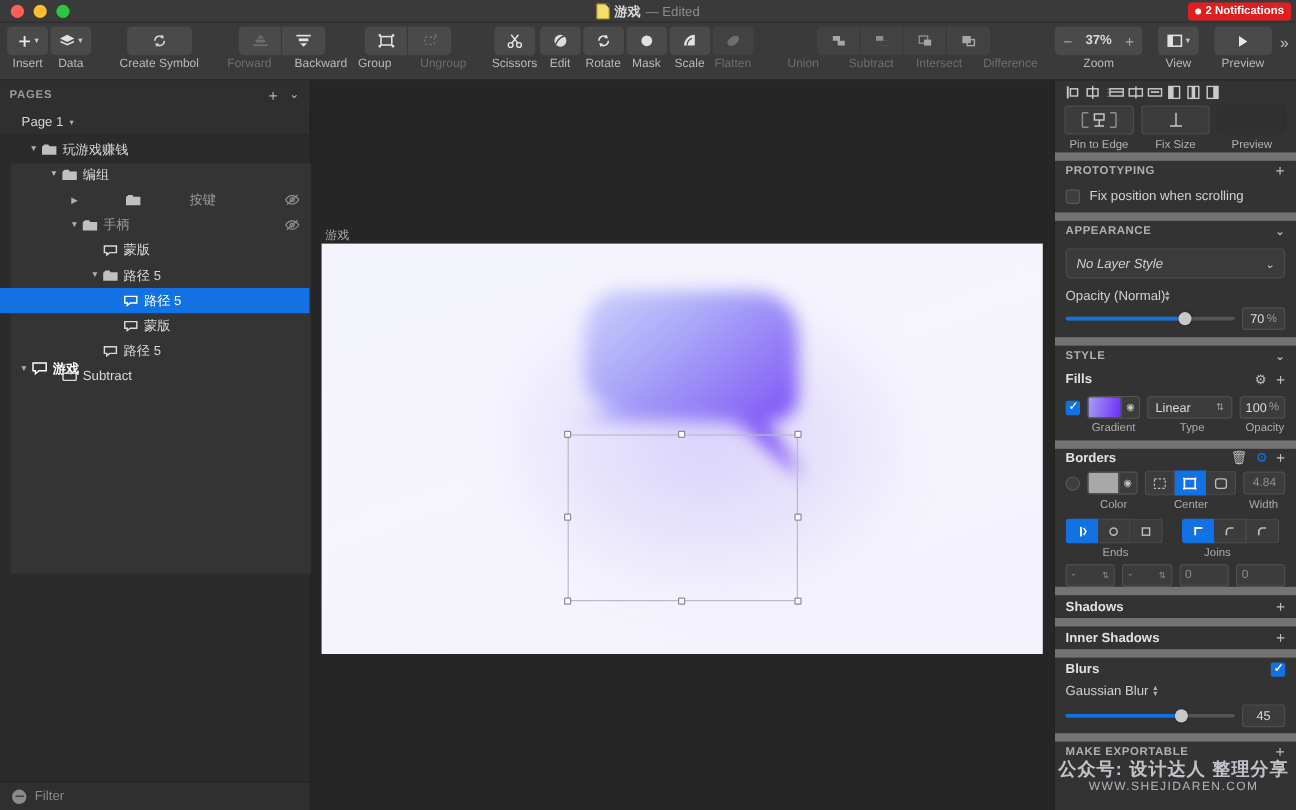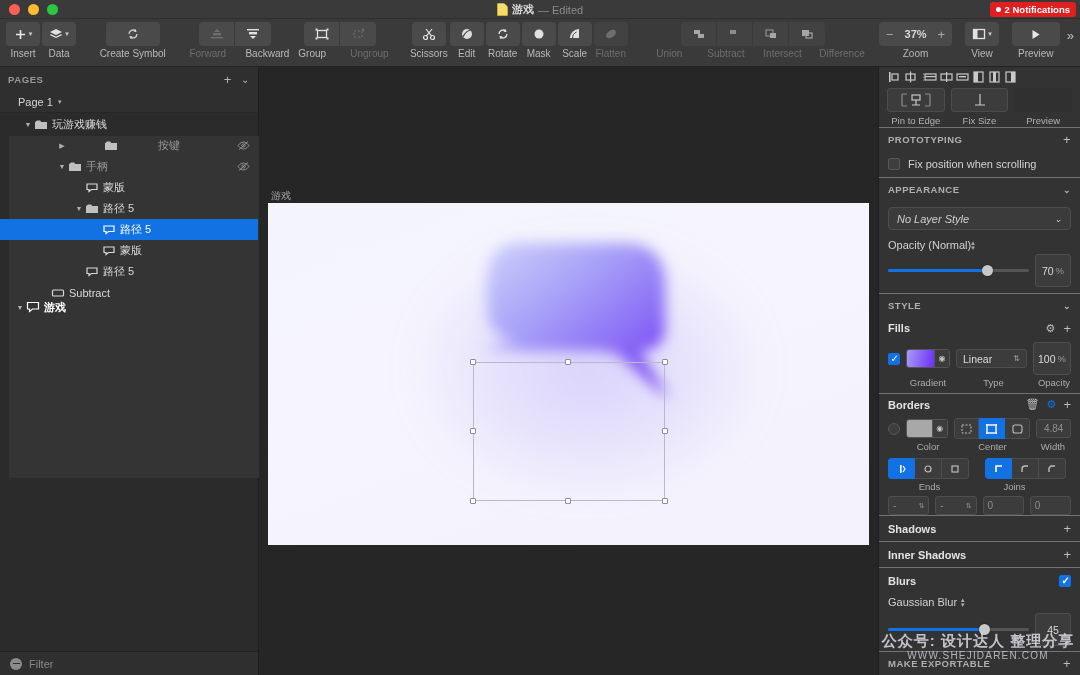--- a/index.html
+++ b/index.html
@@ -169,21 +169,21 @@
   .rbox {
     width: 100%; height: 24px; background: #3c3c3c; border: 1px solid #4c4c4c;
     border-radius: 3px; display: flex; align-items: center; justify-content: center;
     overflow: hidden;
   }
   .rbox.plain { background: #303030; border-color: #303030; }
   .rlabel { font-size: 9.5px; color: #b3b3b3; margin-top: 3px; }
   .sec-hdr {
     height: 24px; display: flex; align-items: center; padding: 0 9px;
     font-size: 9.5px; font-weight: bold; letter-spacing: .5px; color: #b0b0b0;
-    border-top: 1px solid #737373; flex: none;
+    border-top: 7px solid #737373; flex: none;
   }
   .sec-hdr .sp { flex: 1; }
   .sec-hdr .act { color: #bdbdbd; font-size: 13px; font-weight: normal; }
   .sec-hdr .chev { color: #b0b0b0; font-size: 9px; }
   .row { display: flex; align-items: center; padding: 0 9px; flex: none; }
   .chk {
     width: 12px; height: 12px; border-radius: 2px; background: #3e3e3e;
     border: 1px solid #575757; flex: none;
   }
   .chk.on { background: #1272e3; border-color: #1272e3; position: relative; }
@@ -202,21 +202,21 @@
   .op-label { font-size: 11px; color: #d2d2d2; display: flex; align-items: center; gap: 4px; }
   .stepper { display: inline-flex; flex-direction: column; line-height: 5px; font-size: 7px; color: #b0b0b0; }
   .slider-row { display: flex; align-items: center; padding: 0 9px; gap: 6px; }
   .track { flex: 1; height: 3px; background: #555; border-radius: 2px; position: relative; }
   .track .fill { position: absolute; left: 0; top: 0; bottom: 0; background: #1272e3; border-radius: 2px; }
   .track .knob {
     position: absolute; width: 11px; height: 11px; border-radius: 50%; background: #c8c8c8;
     top: -4px; box-shadow: 0 0 2px rgba(0,0,0,.5);
   }
   .numfield {
-    height: 33px; min-width: 36px; background: #3c3c3c; border: 1px solid #4e4e4e;
+    height: 19px; min-width: 36px; background: #3c3c3c; border: 1px solid #4e4e4e;
     border-radius: 3px; display: flex; align-items: center; justify-content: center;
     gap: 2px; font-size: 10.5px; color: #dcdcdc; padding: 0 4px;
   }
   .numfield .unit { color: #9a9a9a; font-size: 9.5px; }
   .fill-row { display: flex; align-items: center; padding: 3px 9px 0 9px; gap: 6px; }
   .swatch {
     width: 44px; height: 19px; border-radius: 3px; border: 1px solid #555;
     display: flex; align-items: stretch; overflow: hidden;
   }
   .swatch .grad { flex: 1; }
@@ -543,20 +543,29 @@
             <span class="lname">游戏</span>
           </div>
           <div class="lrow" style="padding-left: 23px;">
             <span class="disc">▼</span>
             <span class="licon">
               <svg width="14" height="12" viewBox="0 0 14 12">
                 <path d="M1 3.2l2-1.7h3.2l1 1.4H13V10H1z" fill="currentColor" opacity=".85"></path>
               </svg>
             </span>
             <span class="lname">玩游戏赚钱</span>
+          </div>
+          <div class="lrow" style="padding-left: 40px;">
+            <span class="disc">▼</span>
+            <span class="licon">
+              <svg width="14" height="12" viewBox="0 0 14 12">
+                <path d="M1 3.2l2-1.7h3.2l1 1.4H13V10H1z" fill="currentColor" opacity=".85"></path>
+              </svg>
+            </span>
+            <span class="lname">编组</span>
           </div>
           <div class="lrow dim" style="padding-left: 57px; gap: 36px;">
             <span class="disc">▶</span>
             <span class="licon">
               <svg width="14" height="12" viewBox="0 0 14 12">
                 <path d="M1 3.2l2-1.7h3.2l1 1.4H13V10H1z" fill="currentColor" opacity=".85"></path>
               </svg>
             </span>
             <span class="lname">按键</span>
             <span class="eye">

